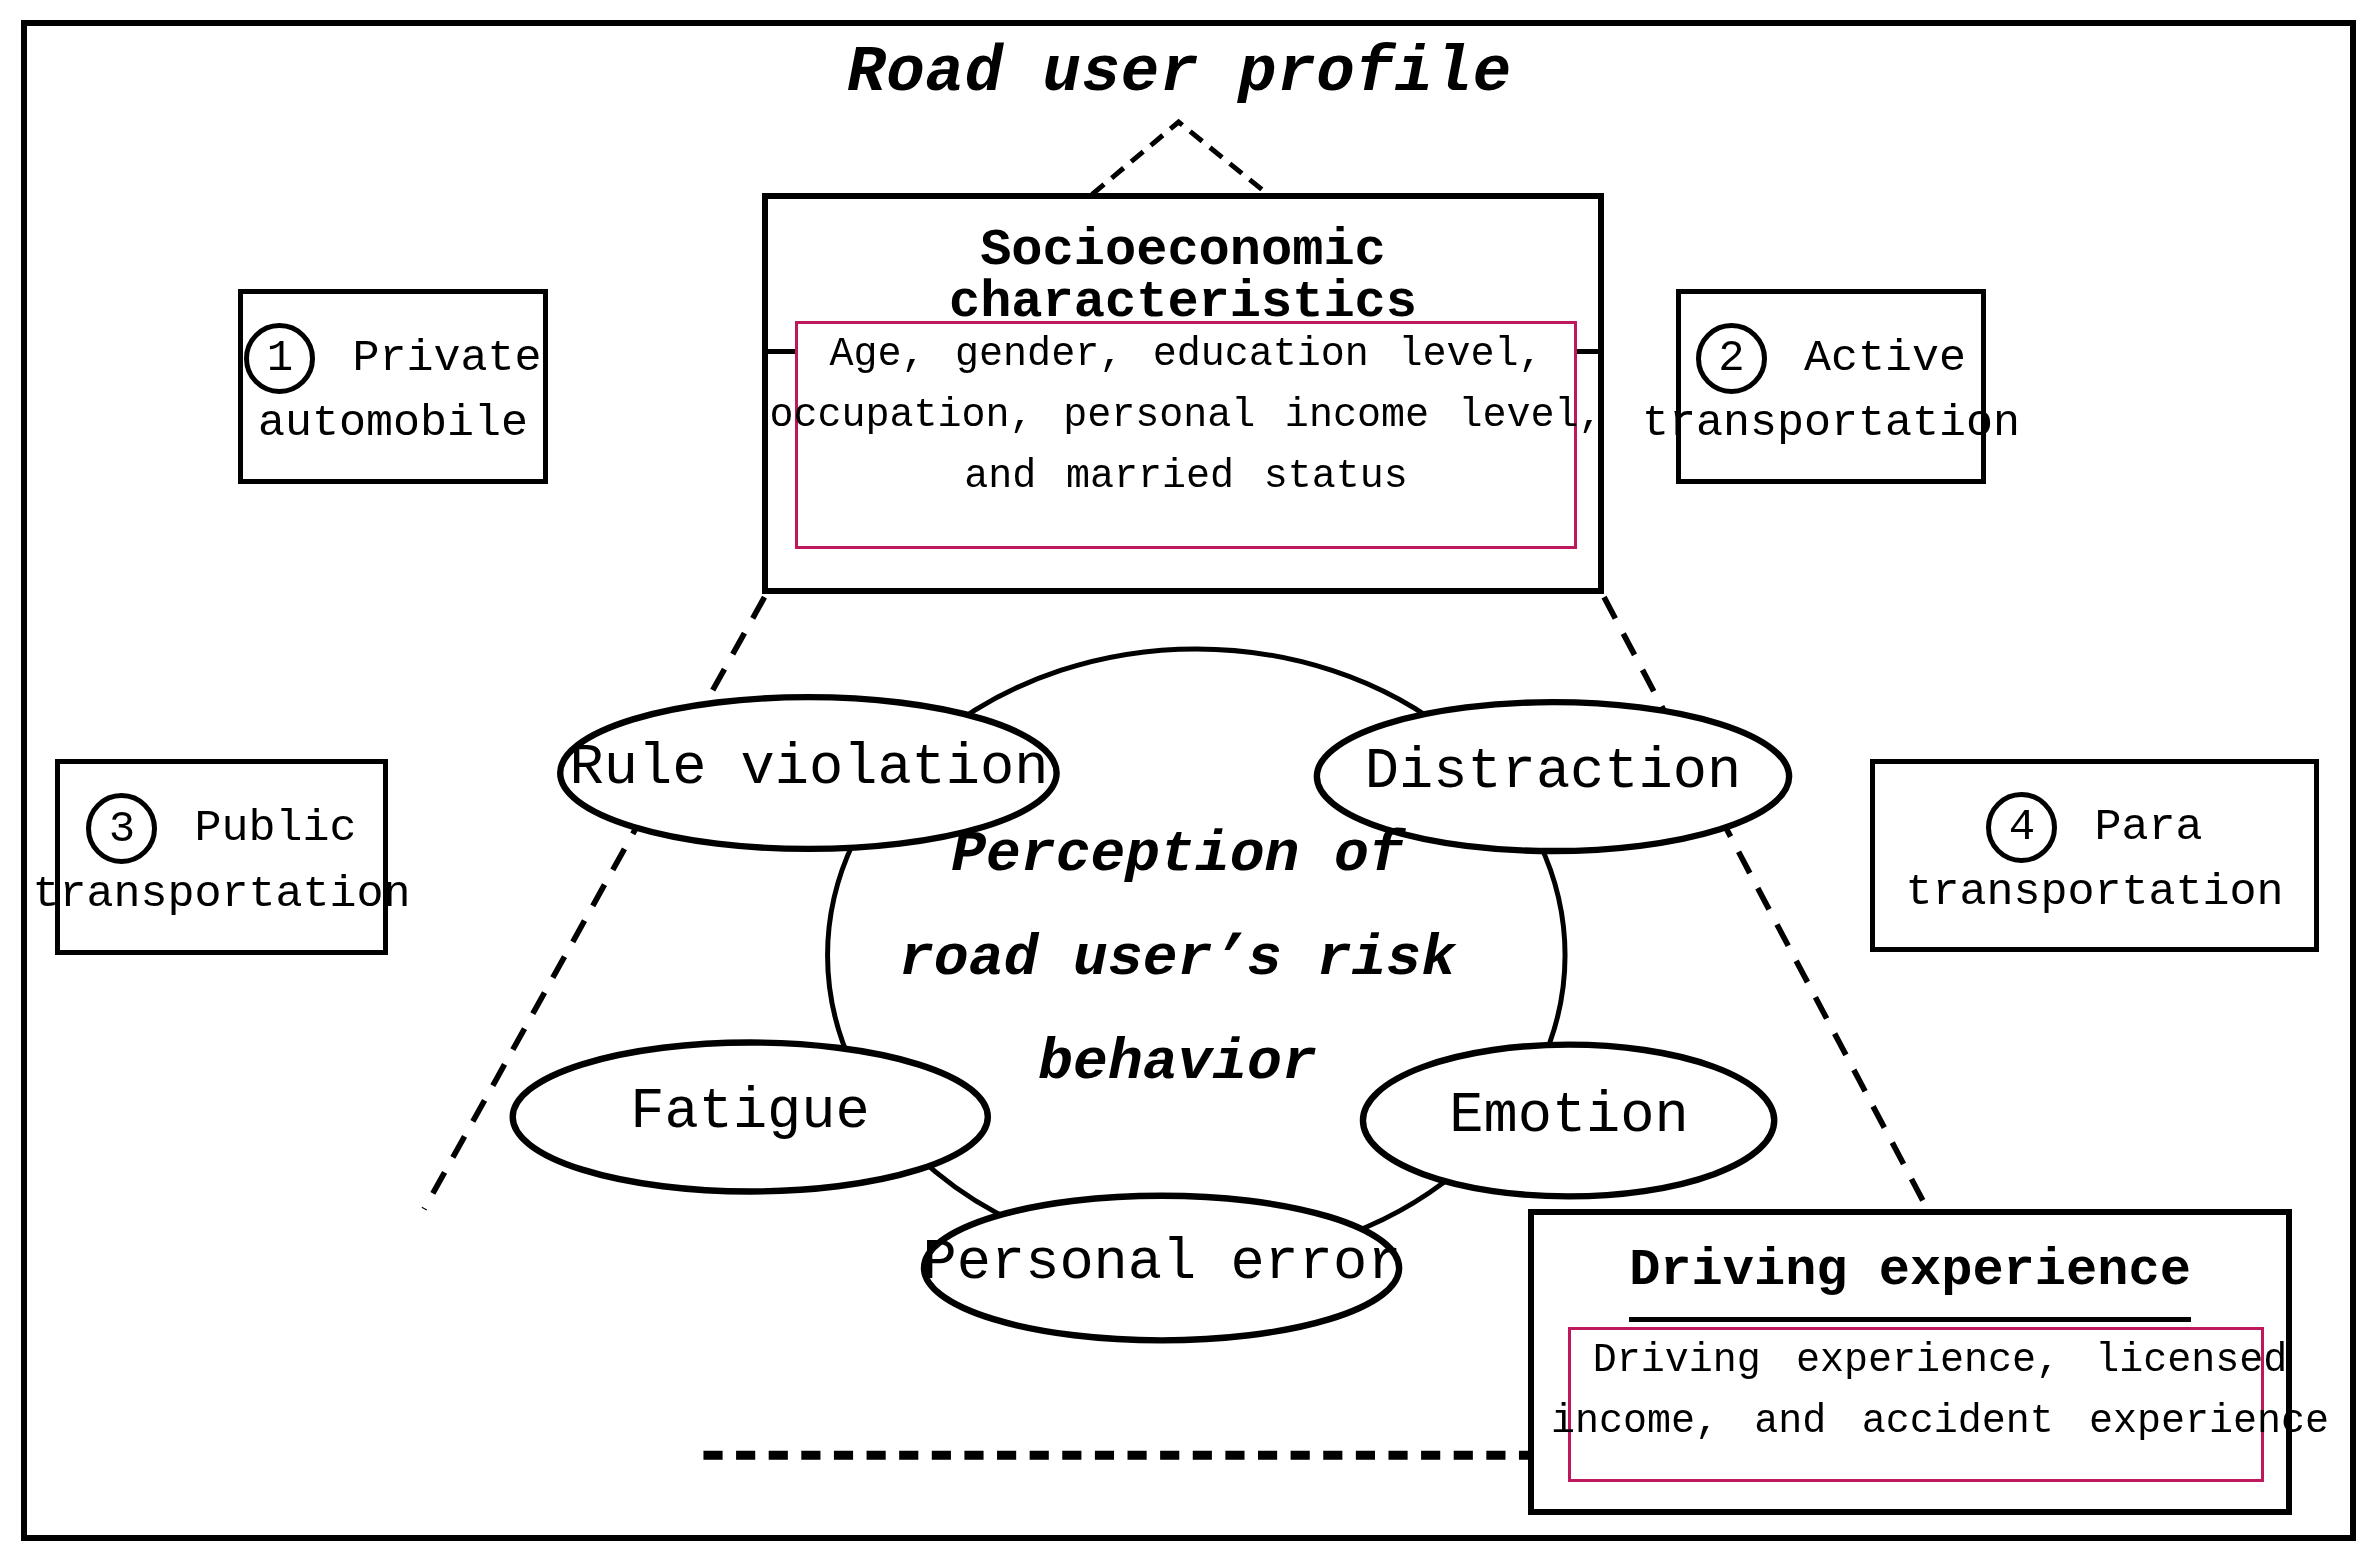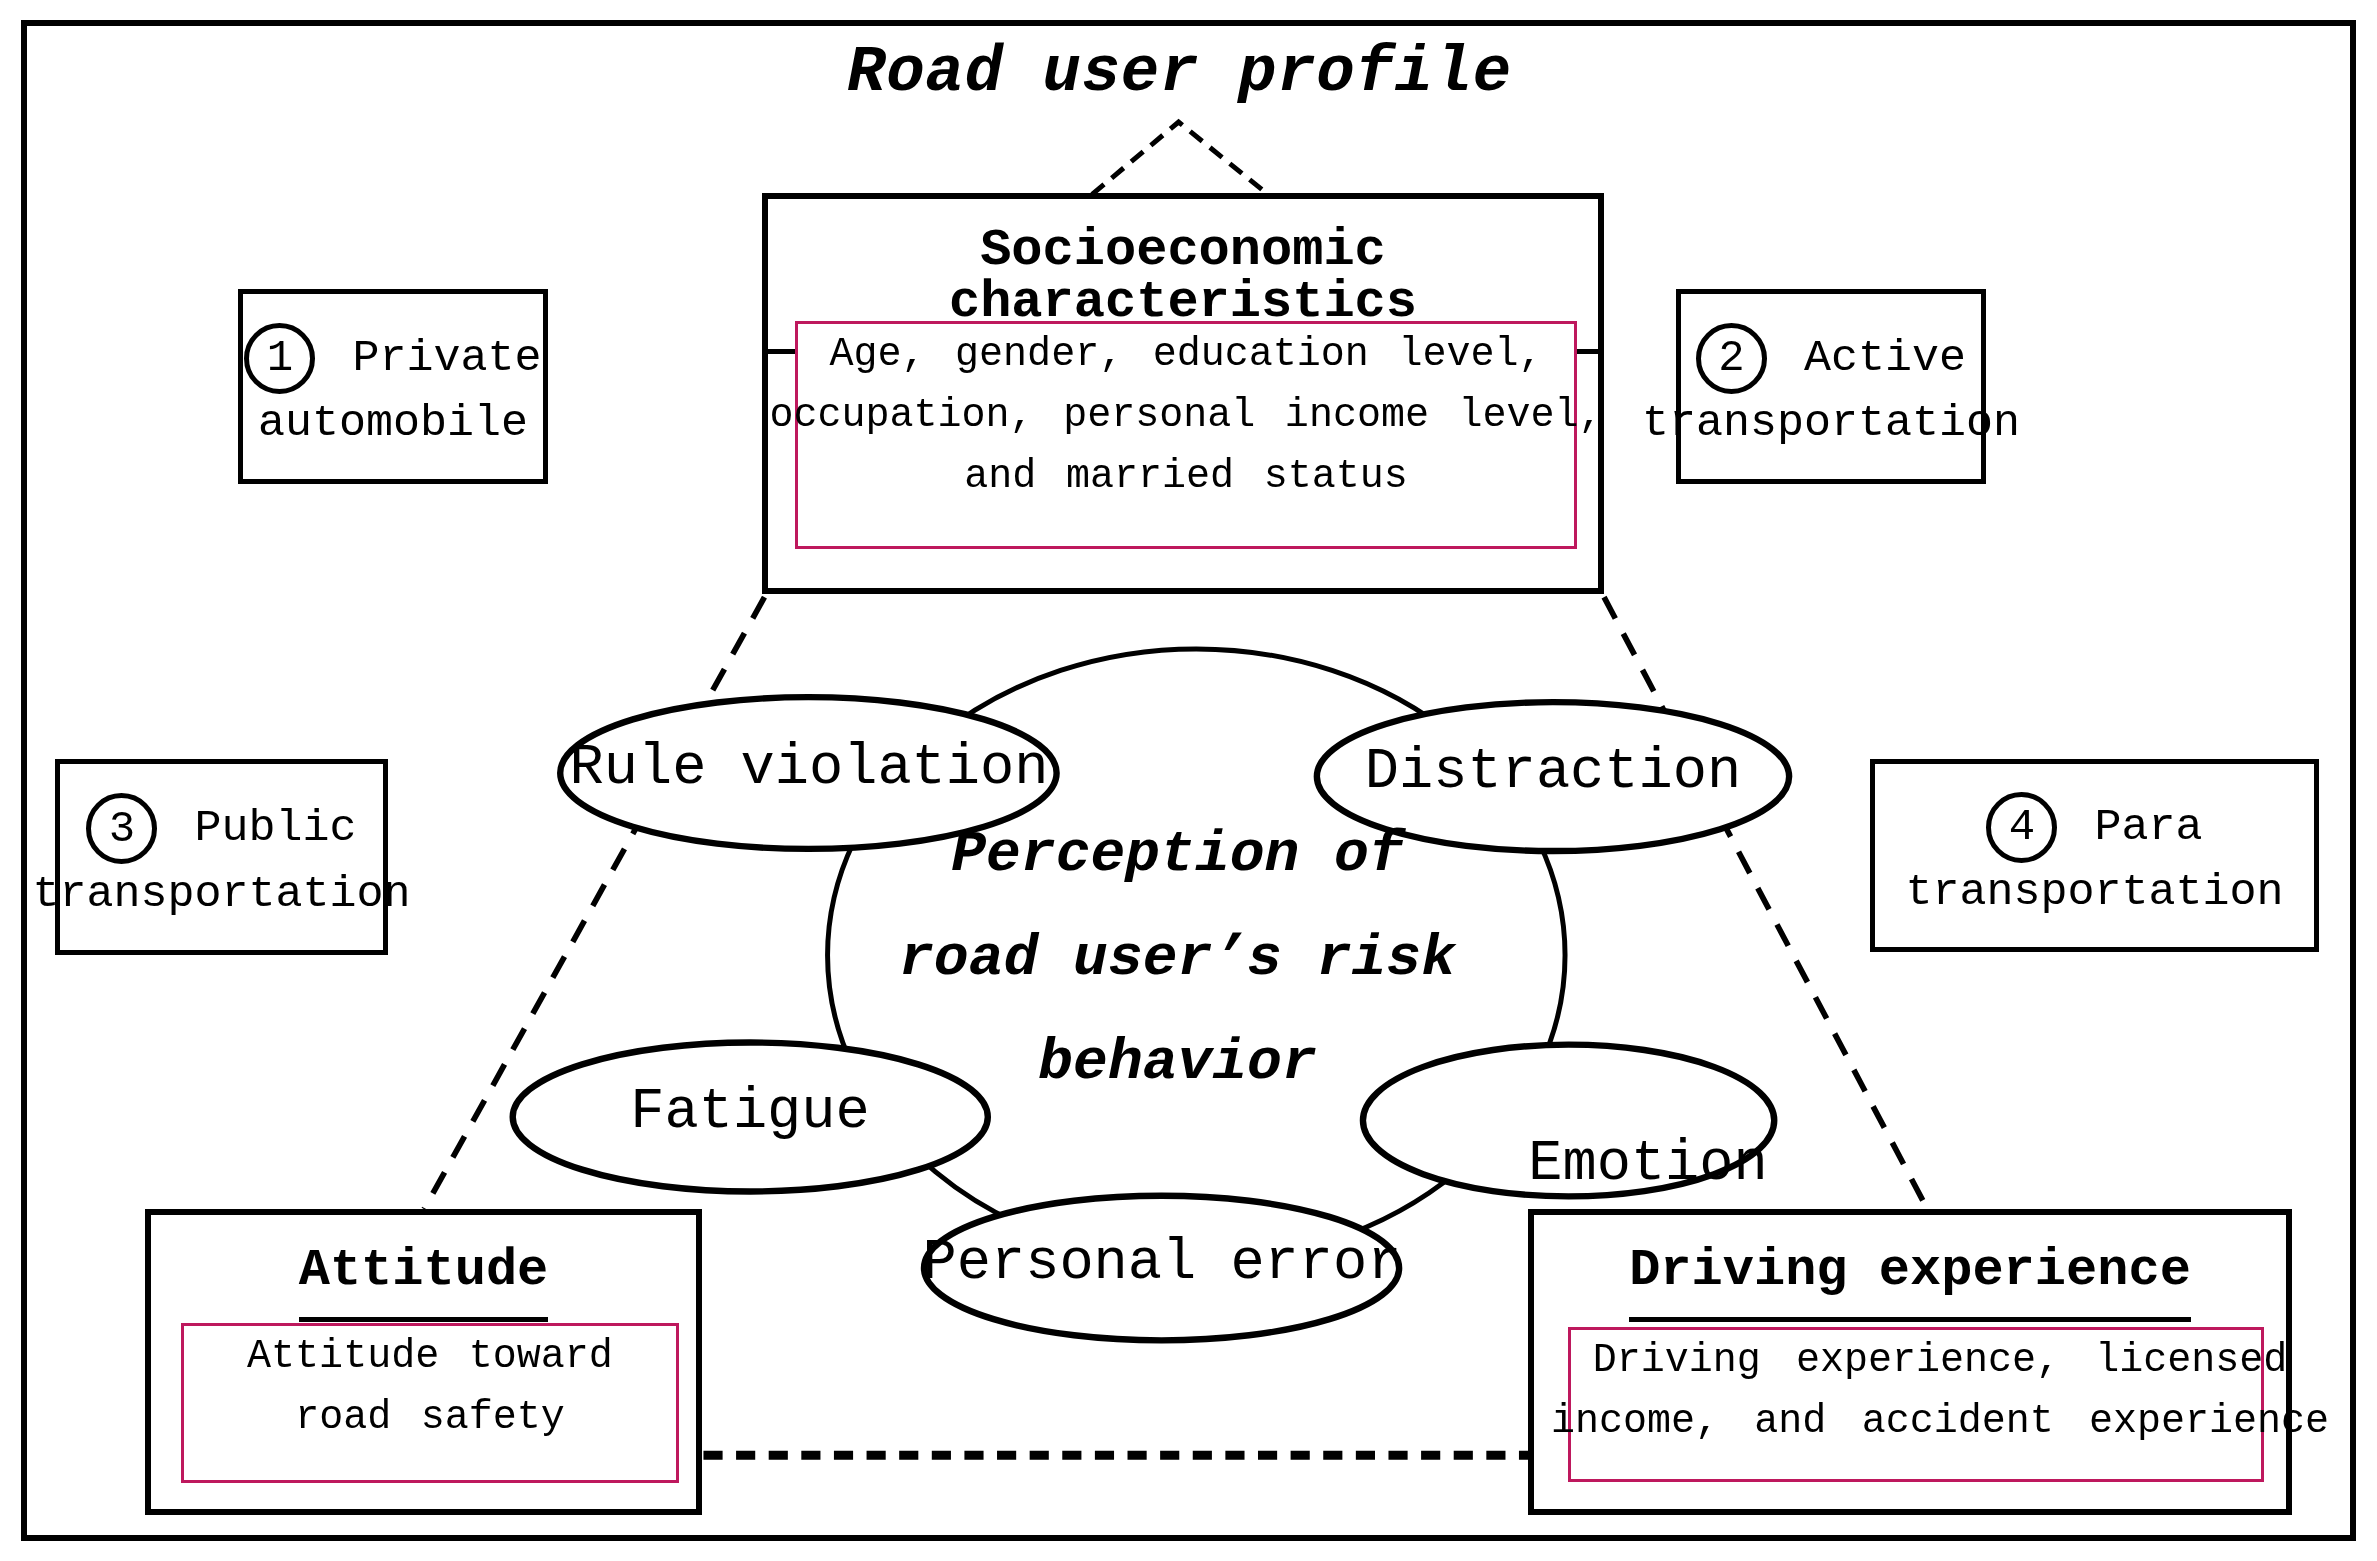--- a/index.html
+++ b/index.html
@@ -101,43 +101,34 @@
 
   <div class="center-label">
     <div>Perception of</div>
     <div>road user’s risk</div>
     <div>behavior</div>
   </div>
 
   <div class="ellipse-label" style="left:809px; top:773px;">Rule violation</div>
   <div class="ellipse-label" style="left:1553px; top:777px;">Distraction</div>
   <div class="ellipse-label" style="left:750px; top:1117px;">Fatigue</div>
-  <div class="ellipse-label" style="left:1648px; top:1121px;margin-top:48px;">Emotion</div>
+  <div class="ellipse-label" style="left:1569px; top:1121px;">Emotion</div>
   <div class="ellipse-label" style="left:1162px; top:1268px;">Personal error</div>
 
   <div class="box socio-box">
     <div class="factor-header">
       <span class="underlined">Socioeconomic characteristics</span>
     </div>
     <div class="inner-box">
       <div class="detail-text">Age, gender, education level,</div>
       <div class="detail-text">occupation, personal income level,</div>
       <div class="detail-text">and married status</div>
     </div>
   </div>
 
-  <div class="box attitude-box">
-    <div class="factor-header">
-      <span class="underlined">Attitude</span>
-    </div>
-    <div class="inner-box">
-      <div class="detail-text">Attitude toward</div>
-      <div class="detail-text">road safety</div>
-    </div>
-  </div>
 
   <div class="box driving-box">
     <div class="factor-header">
       <span class="underlined">Driving experience</span>
     </div>
     <div class="inner-box">
       <div class="detail-text">Driving experience, licensed</div>
       <div class="detail-text">income, and accident experience</div>
     </div>
   </div>

